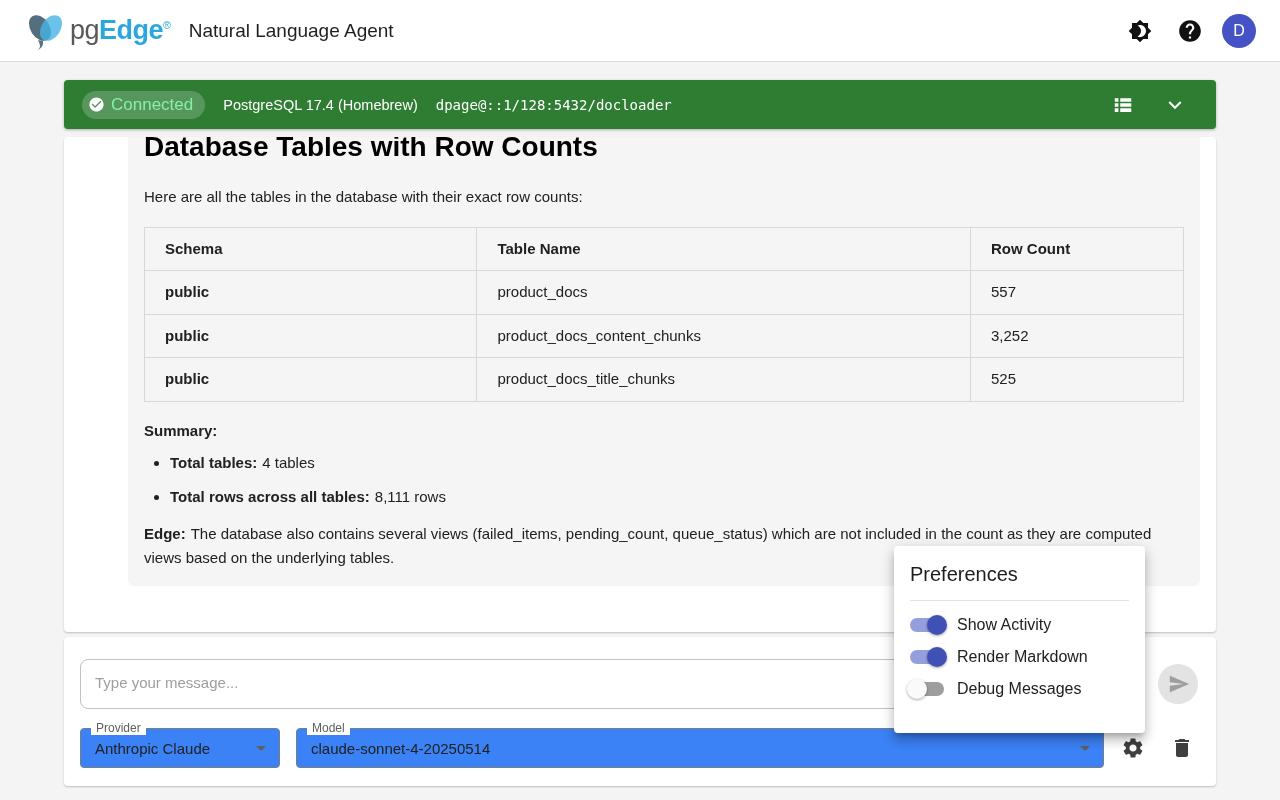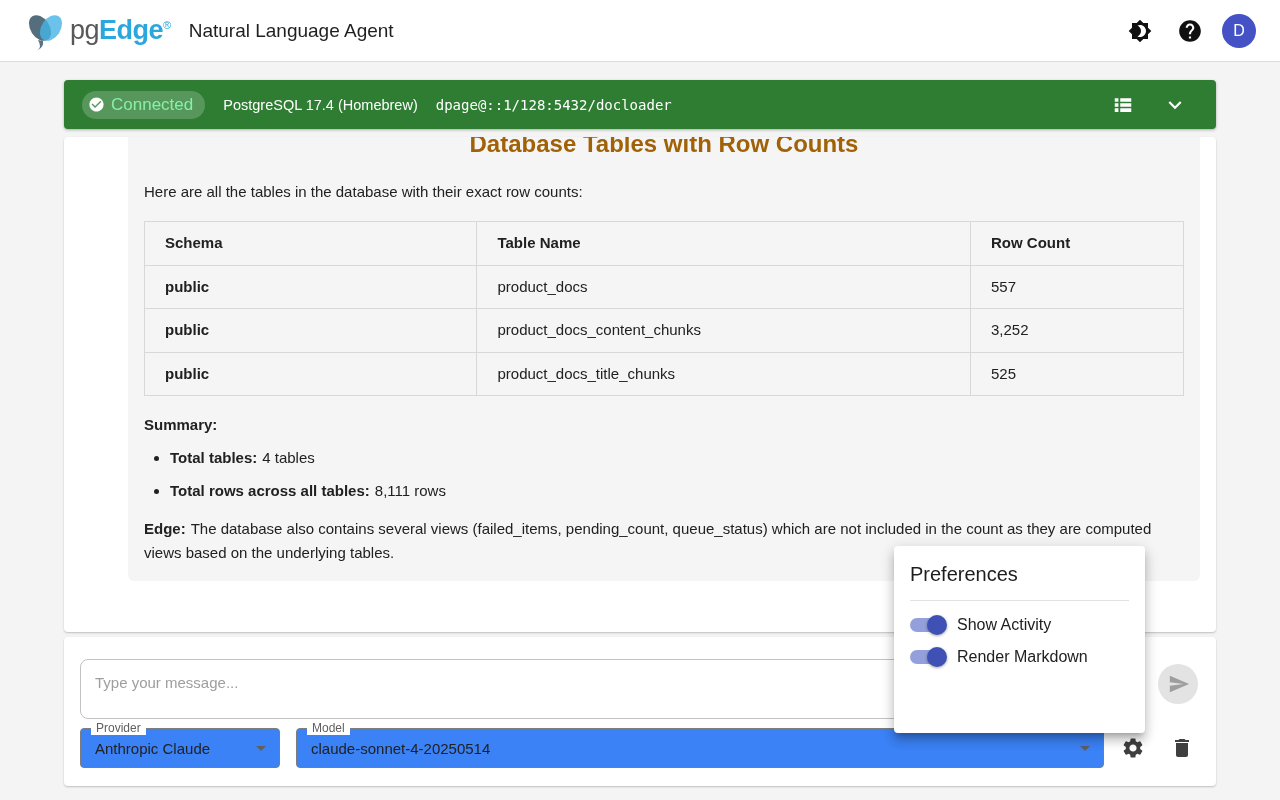--- a/index.html
+++ b/index.html
@@ -54,21 +54,21 @@
   
   .message-panel {
     position: absolute; left: 64px; top: 137px; width: 1152px; height: 495px;
     background: #fff; border-radius: 4px; box-shadow: 0 1px 2px rgba(0,0,0,.22);
     overflow: hidden; z-index: 1;
   }
   .bubble {
     margin: -26px 16px 0 64px; background: #f5f5f5; border-radius: 6px;
     padding: 16px; font-size: 15px; line-height: 1.5;
   }
-  .bubble h3 { font-size: 24px; font-weight: 700; color: #a16207; margin: 0 0 20px; line-height: 1.4; text-align: center; }
+  .bubble h3 { font-size: 28px; font-weight: 700; color: #000000; margin: 0 0 20px; line-height: 1.4; }
   .bubble .intro { margin: 0 0 18px; }
   table.db-table { width: 100%; border-collapse: collapse; font-size: 15px; }
   .db-table th, .db-table td {
     border: 1px solid #d8d8d8; text-align: left; padding: 10px 20px; color: #212121;
   }
   .db-table th { font-weight: 700; }
   .db-table th:nth-child(1) { width: 32%; }
   .db-table th:nth-child(2) { width: 47.5%; }
   .db-table th:nth-child(3) { width: 20.5%; }
   .db-table td.bold { font-weight: 700; }
@@ -76,21 +76,21 @@
   .bubble ul { margin: 0 0 4px; padding-left: 26px; }
   .bubble li { margin: 0 0 11px; }
   .bubble li strong, .note strong { margin-right: 5px; }
   .note { margin-top: 14px; line-height: 1.6; }
   
   .composer {
     position: absolute; left: 64px; top: 637px; width: 1152px; height: 149px;
     background: #fff; border-radius: 4px; box-shadow: 0 1px 2px rgba(0,0,0,.22); z-index: 1;
   }
   .msg-input {
-    position: absolute; left: 16px; top: 22px; width: 1063px; height: 60px;
+    position: absolute; left: 16px; top: 22px; width: 1063px; height: 50px;
     border: 1px solid #c2c2c2; border-radius: 8px; padding: 14px;
     font-family: "Liberation Sans", sans-serif; font-size: 15px; resize: none;
     color: #212121; background: #fff; outline: none;
   }
   .msg-input::placeholder { color: #9e9e9e; }
   .send-btn {
     position: absolute; left: 1094px; top: 27px; width: 40px; height: 40px;
     border-radius: 50%; border: none; background: #e3e3e3;
     display: flex; align-items: center; justify-content: center; cursor: pointer;
   }
@@ -270,13 +270,19 @@
         <span class="thumb"></span>
       </span>
     <span class="pref-label">Show Activity</span>
   </div>
   <div class="pref-row">
     <span class="switch on">
         <span class="thumb"></span>
       </span>
     <span class="pref-label">Render Markdown</span>
   </div>
+  <div class="pref-row">
+    <span class="switch off">
+        <span class="thumb"></span>
+      </span>
+    <span class="pref-label">Debug Messages</span>
+  </div>
 </div>
 
 </body></html>

